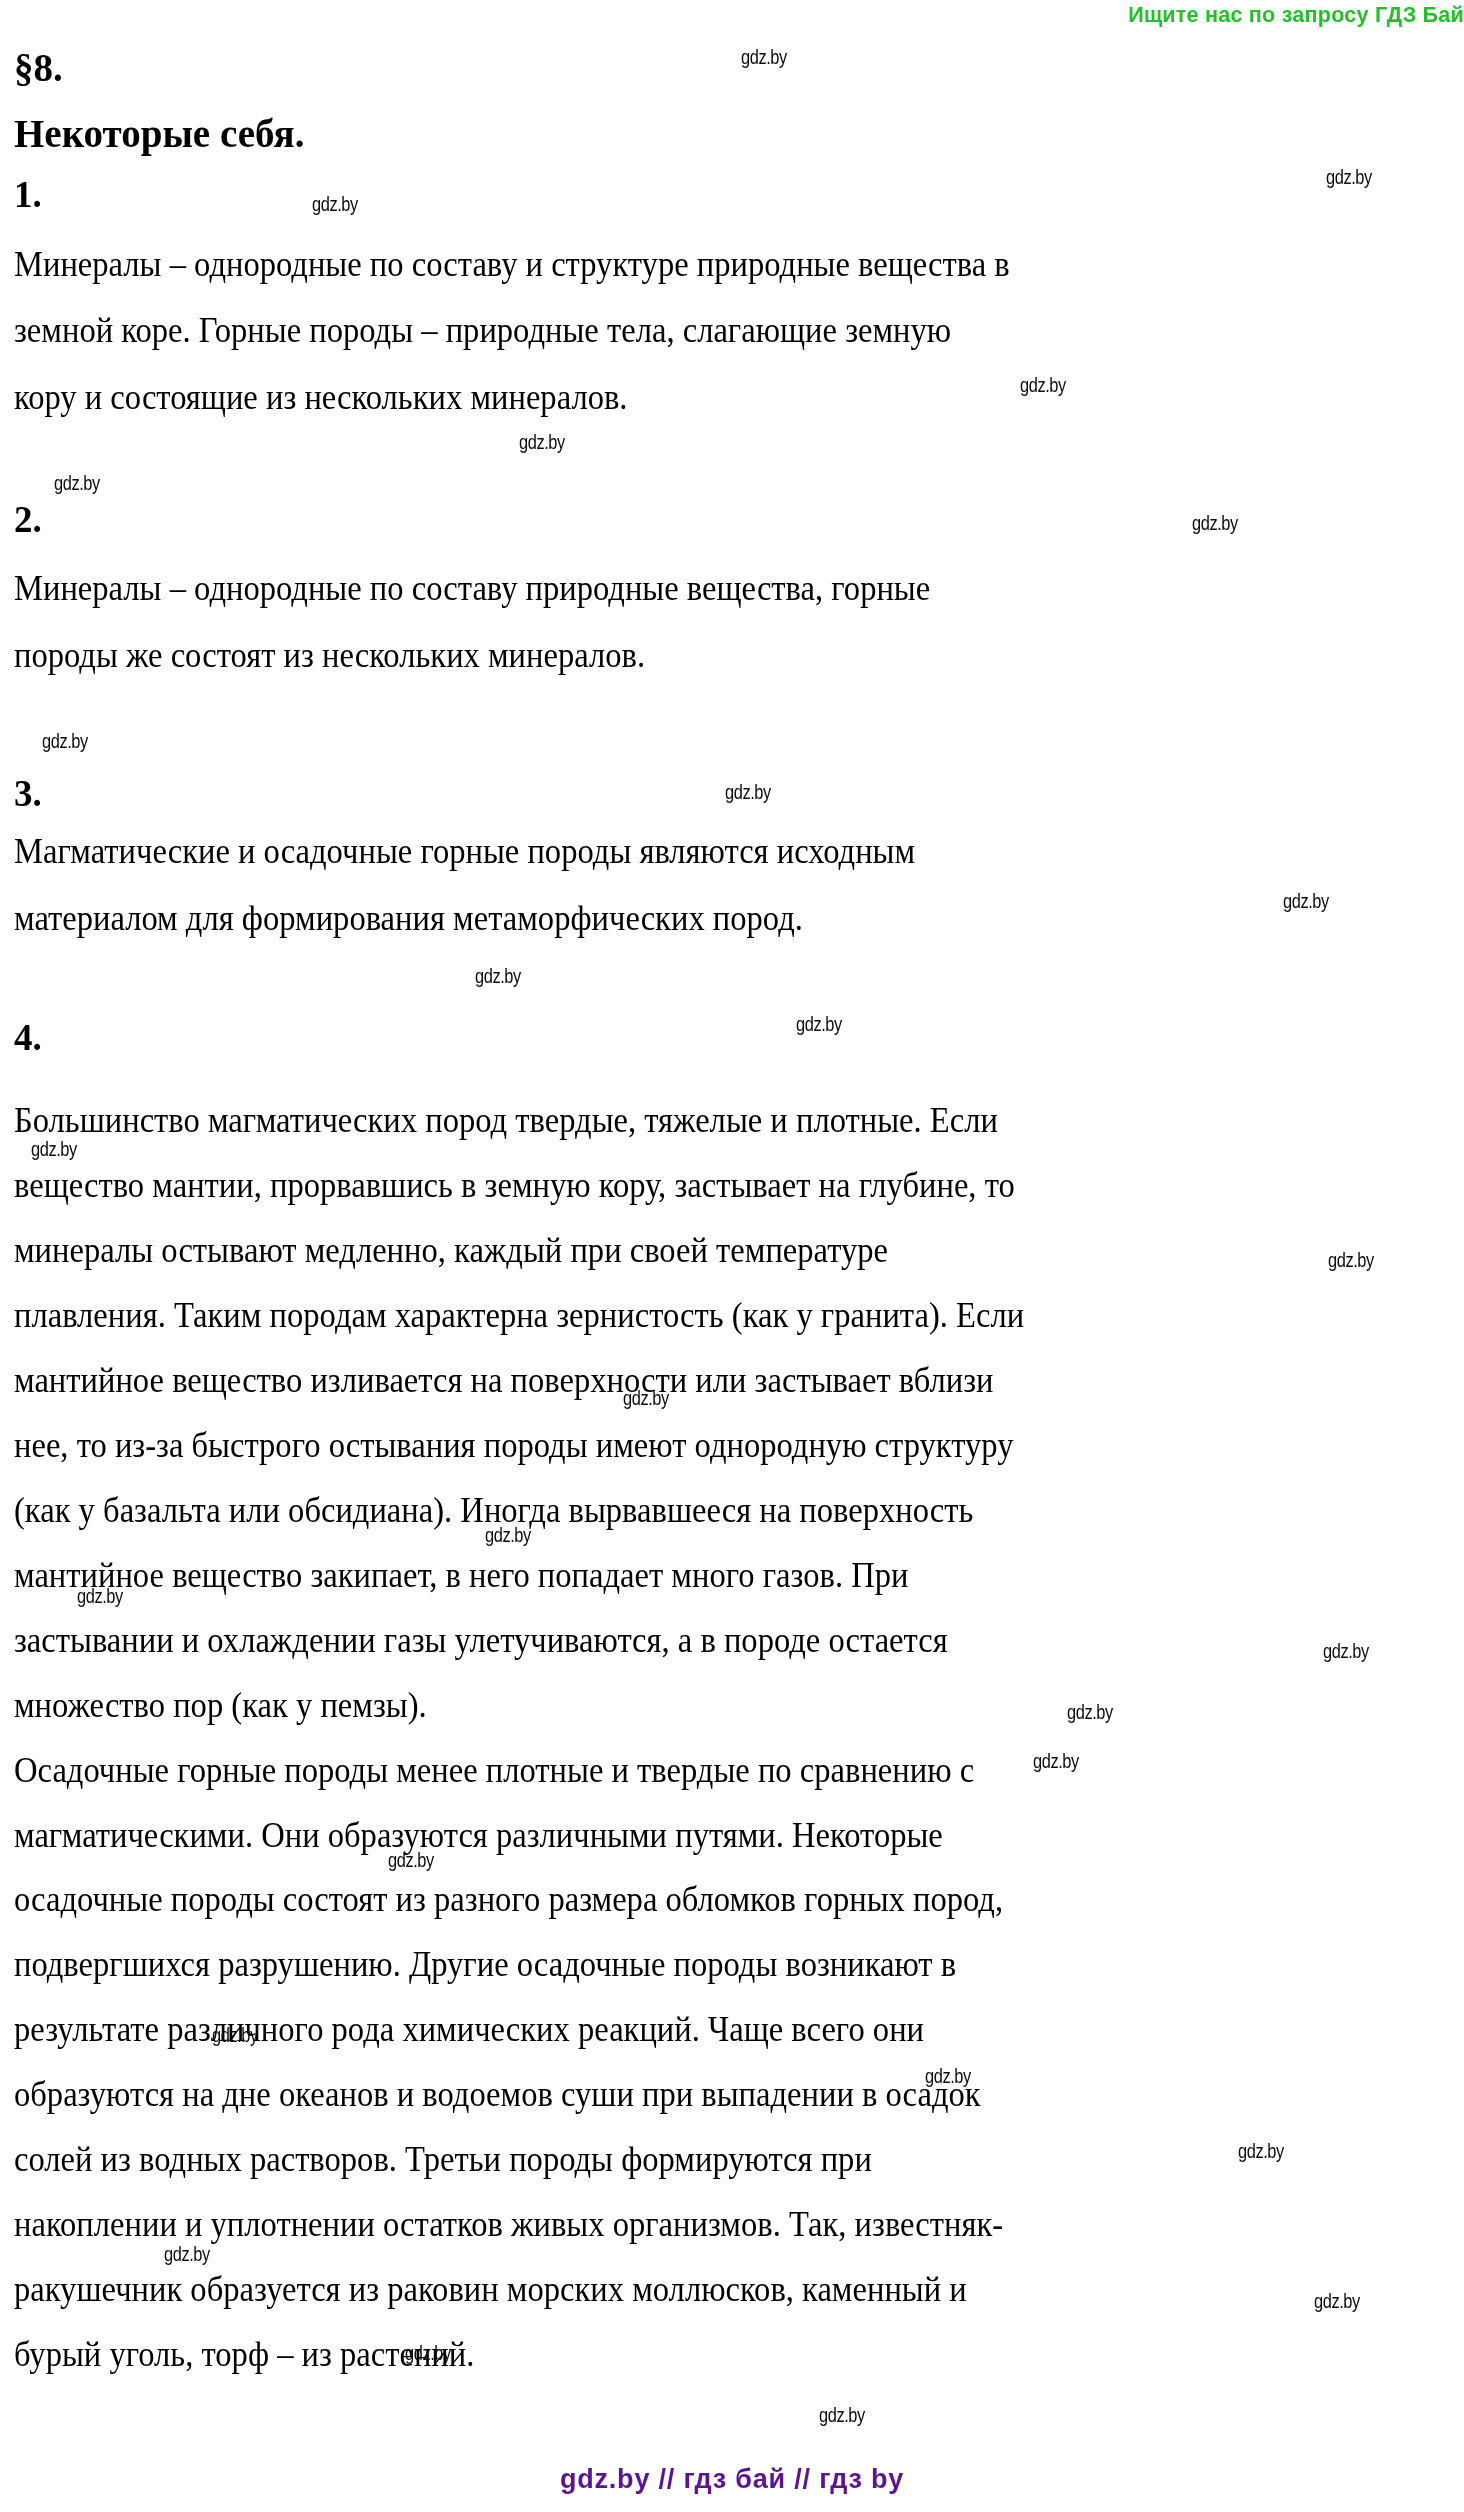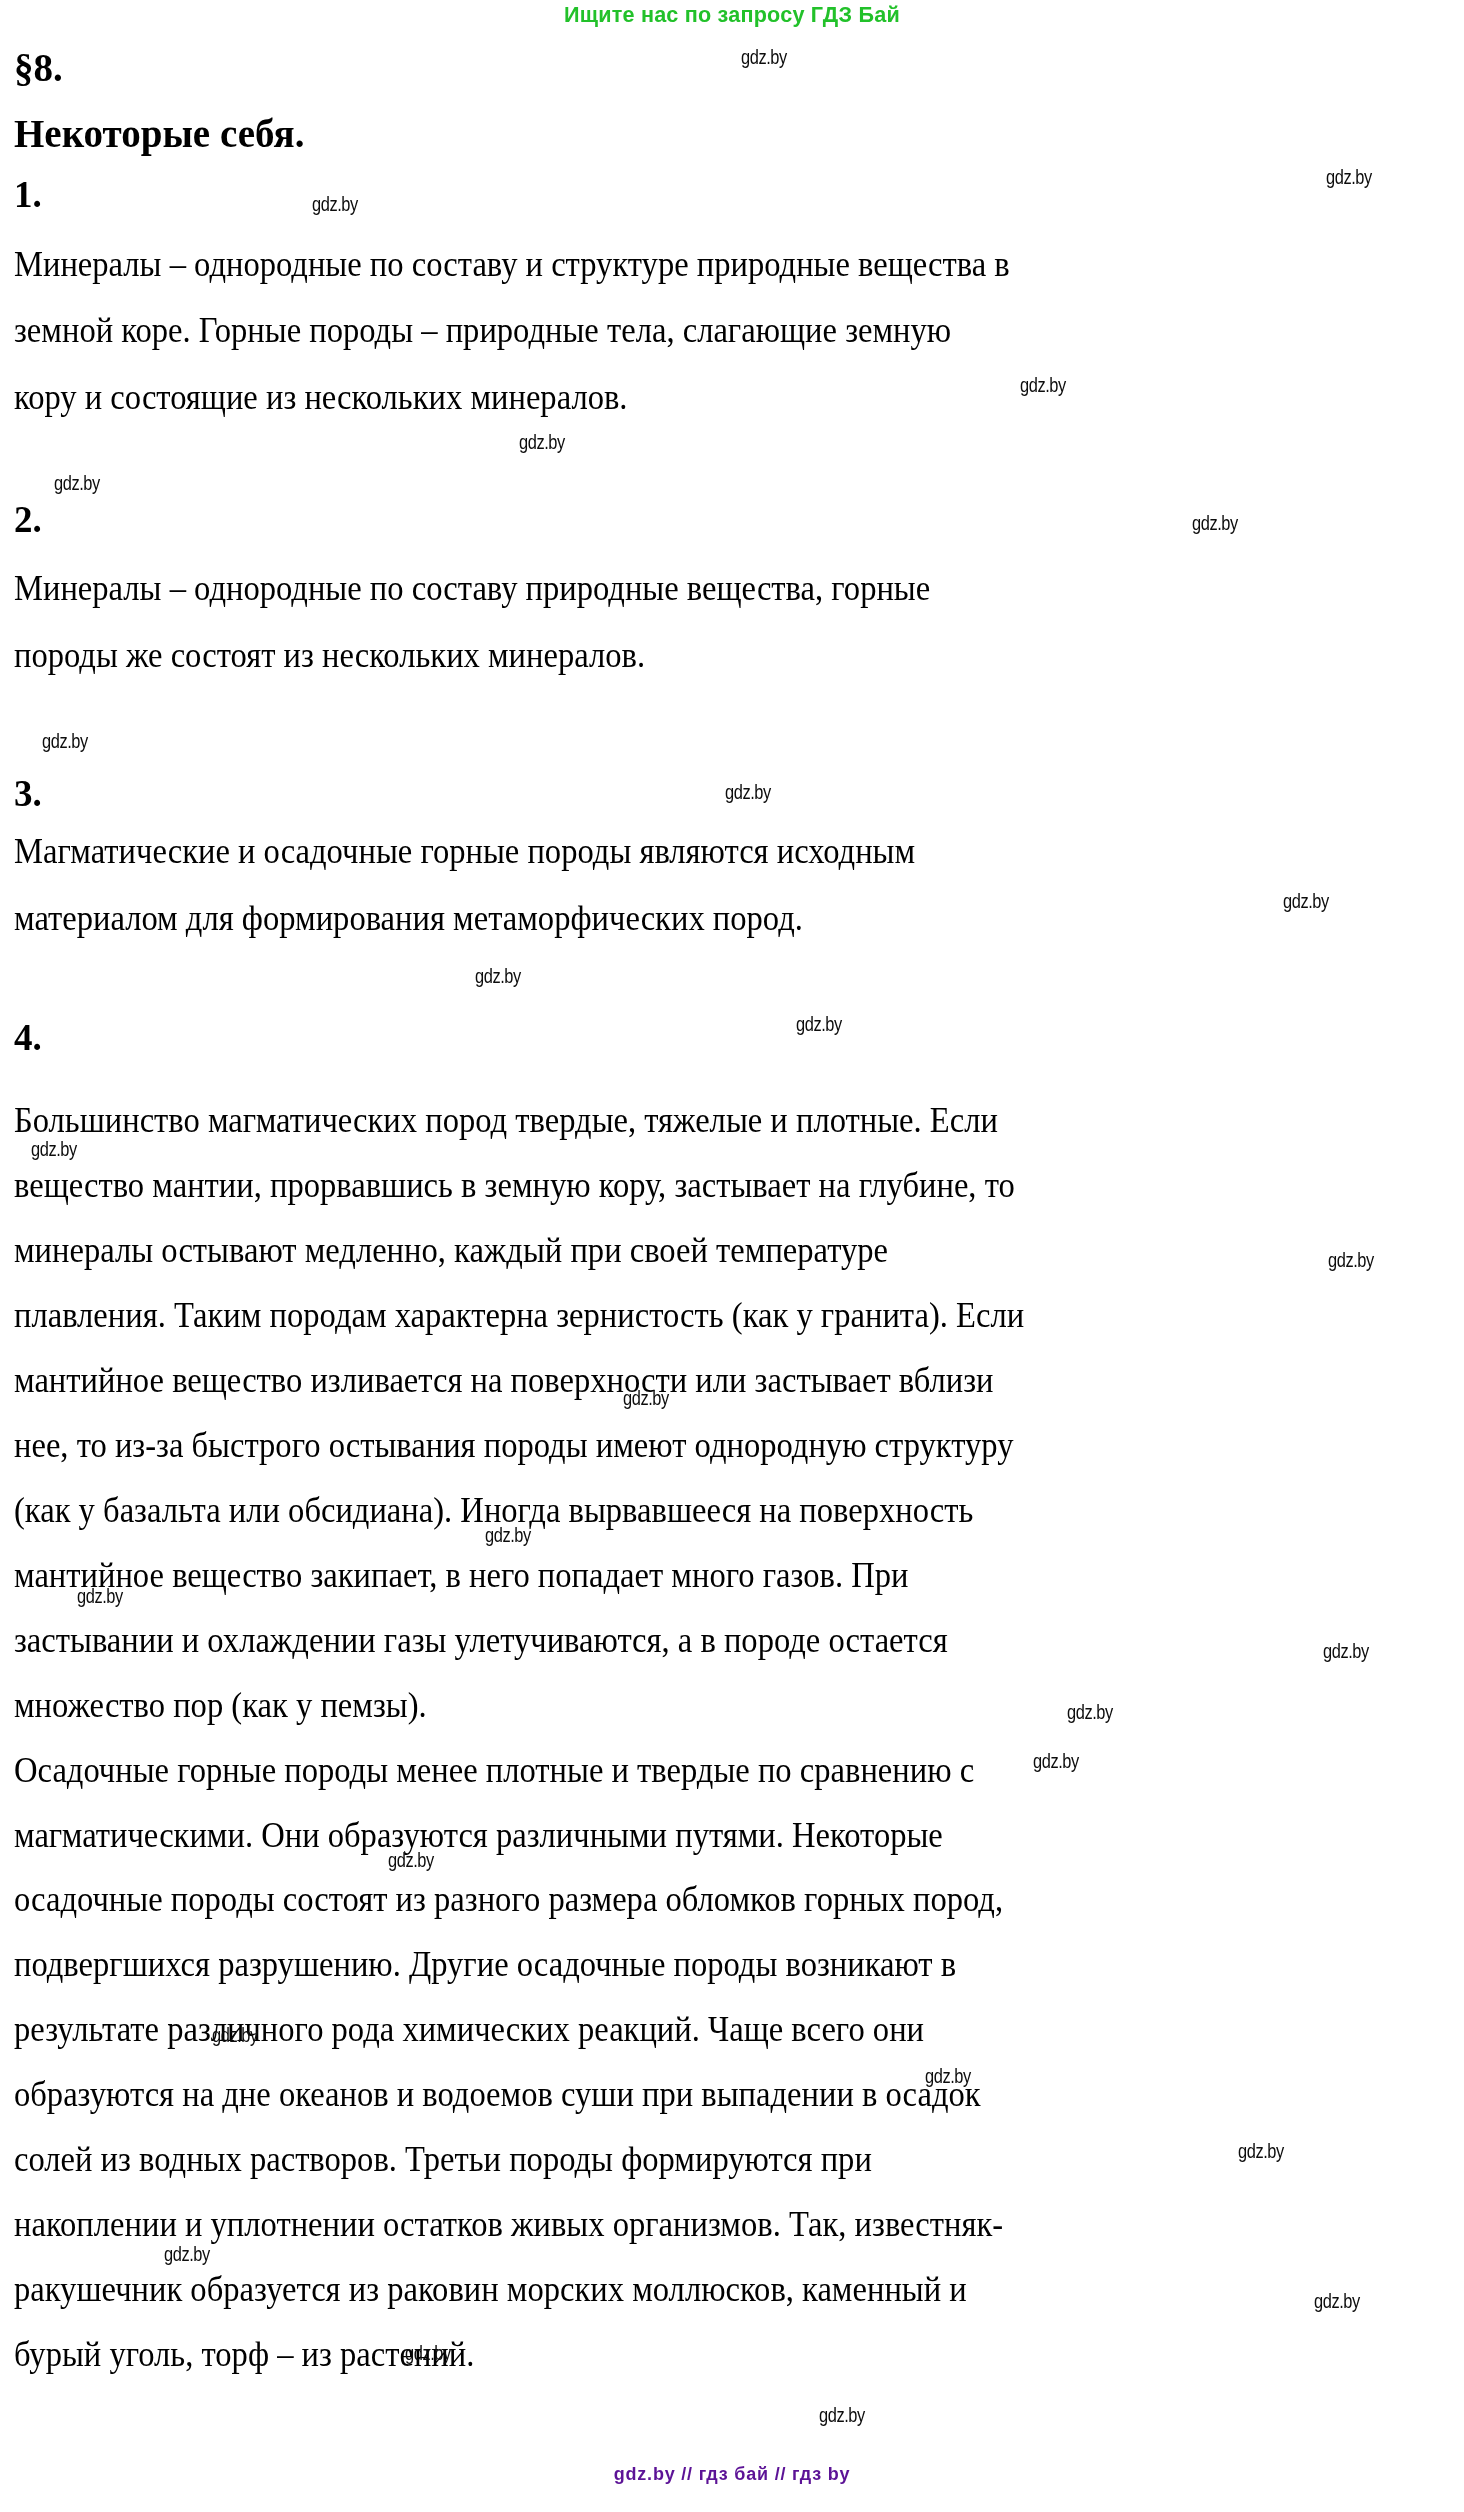--- a/index.html
+++ b/index.html
@@ -18,39 +18,39 @@
     background: #ffffff;
     overflow: hidden;
   }
 
   
   .promo {
     position: absolute;
     top: 1.5px;
     left: 0;
     width: 1464px;
-    text-align: center;
+    text-align: right;
     font-family: "Liberation Sans", "DejaVu Sans", sans-serif;
     font-weight: bold;
     font-size: 21.6px;
     color: #22c12a;
     letter-spacing: 0.2px;
     white-space: nowrap;
   }
 
   
   .footer {
     position: absolute;
     left: 0;
     top: 2464px;
     width: 1464px;
     text-align: center;
     font-family: "Liberation Sans", "DejaVu Sans", sans-serif;
     font-weight: bold;
-    font-size: 18px;
+    font-size: 27px;
     color: #5c1396;
     letter-spacing: 0.8px;
     white-space: nowrap;
   }
 
   
   .wm {
     position: absolute;
     font-family: "Liberation Sans", "DejaVu Sans", sans-serif;
     font-size: 20px;

